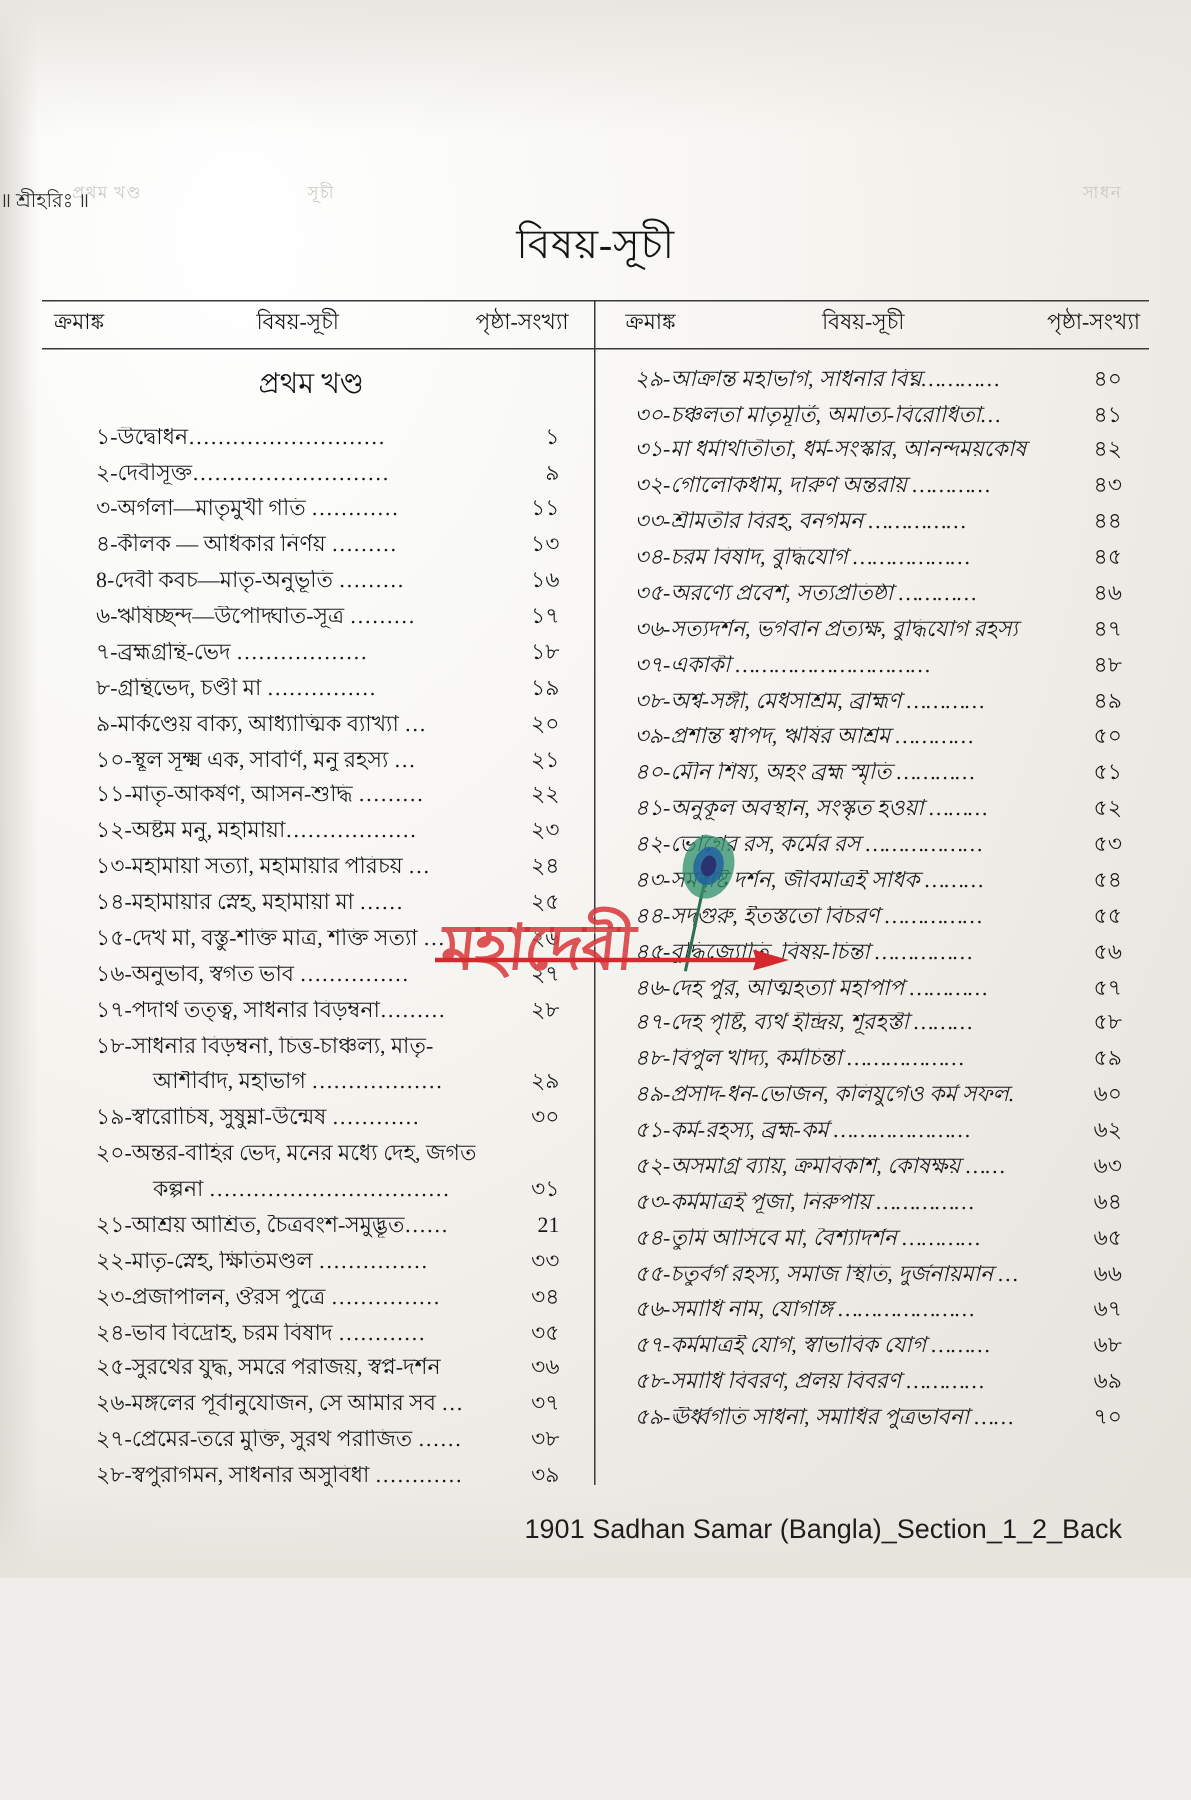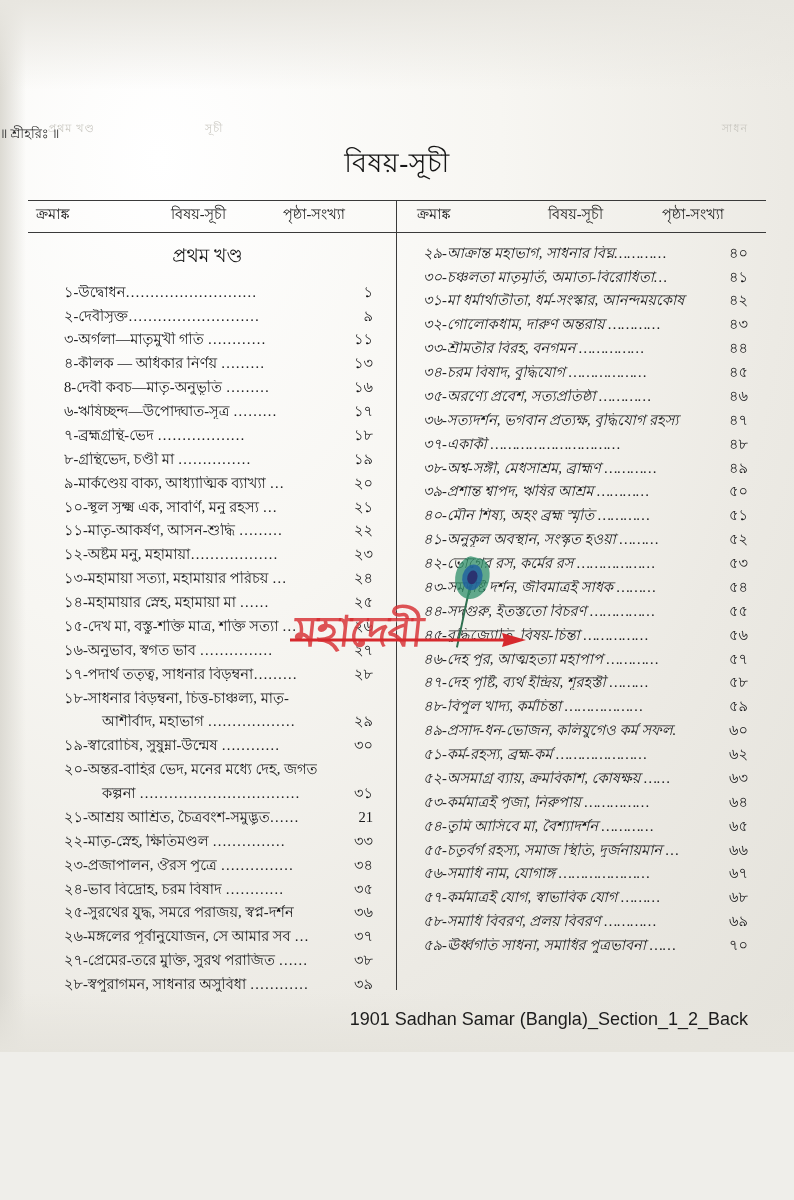--- a/index.html
+++ b/index.html
@@ -113,21 +113,21 @@
   .col-head {
     display: flex;
     align-items: baseline;
     height: 29px;
     font-family: "Liberation Serif", serif;
     font-size: 14.5px;
     color: #141414;
   }
   .ch-serial { width: 78px; }
   .ch-subject { flex: 1; text-align: center; }
-  .ch-page { width: 96px; text-align: left; }
+  .ch-page { width: 96px; text-align: right; }
   .col-right .ch-serial { width: 72px; }
   .col-right .ch-page { width: 98px; }
 
   .section-title {
     text-align: center;
     font-family: "Liberation Serif", serif;
     font-size: 19px;
     color: #131313;
     margin: 9px 0 7px 0;
   }

